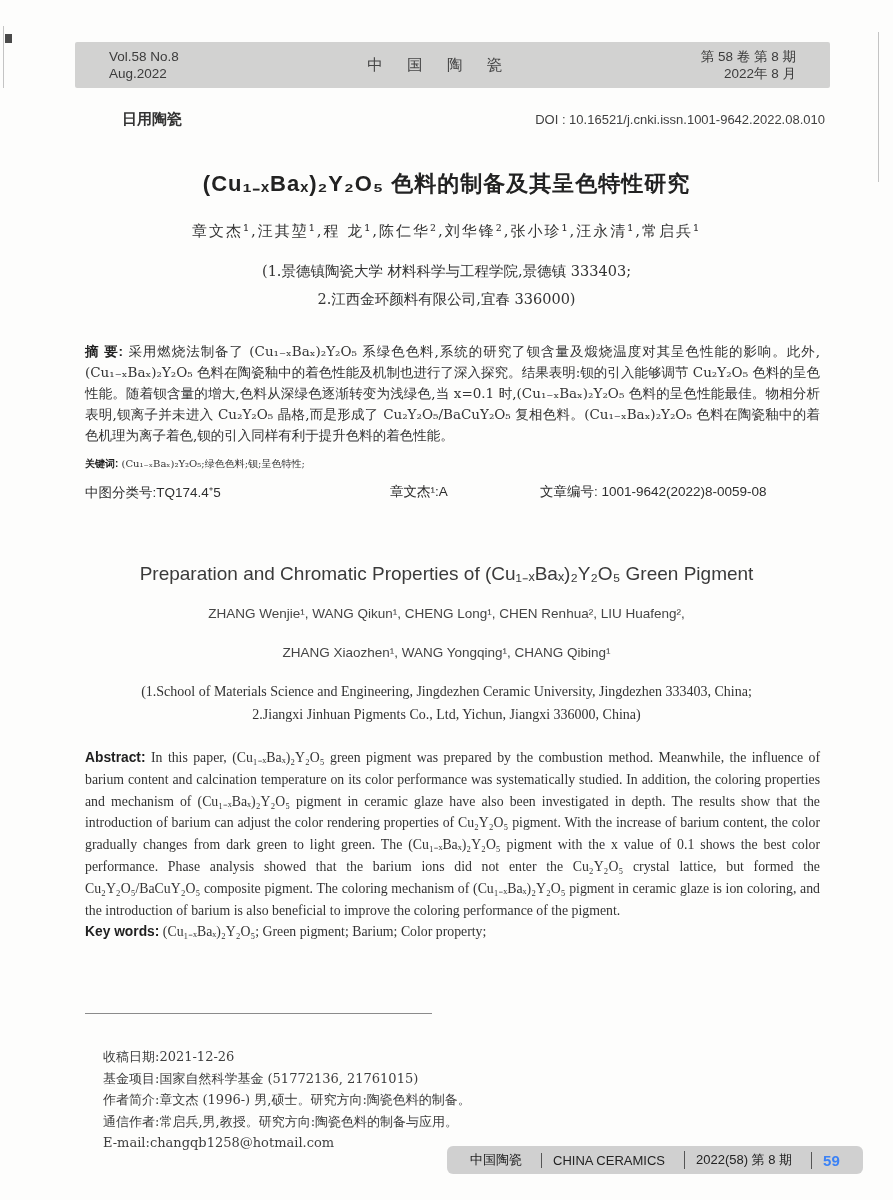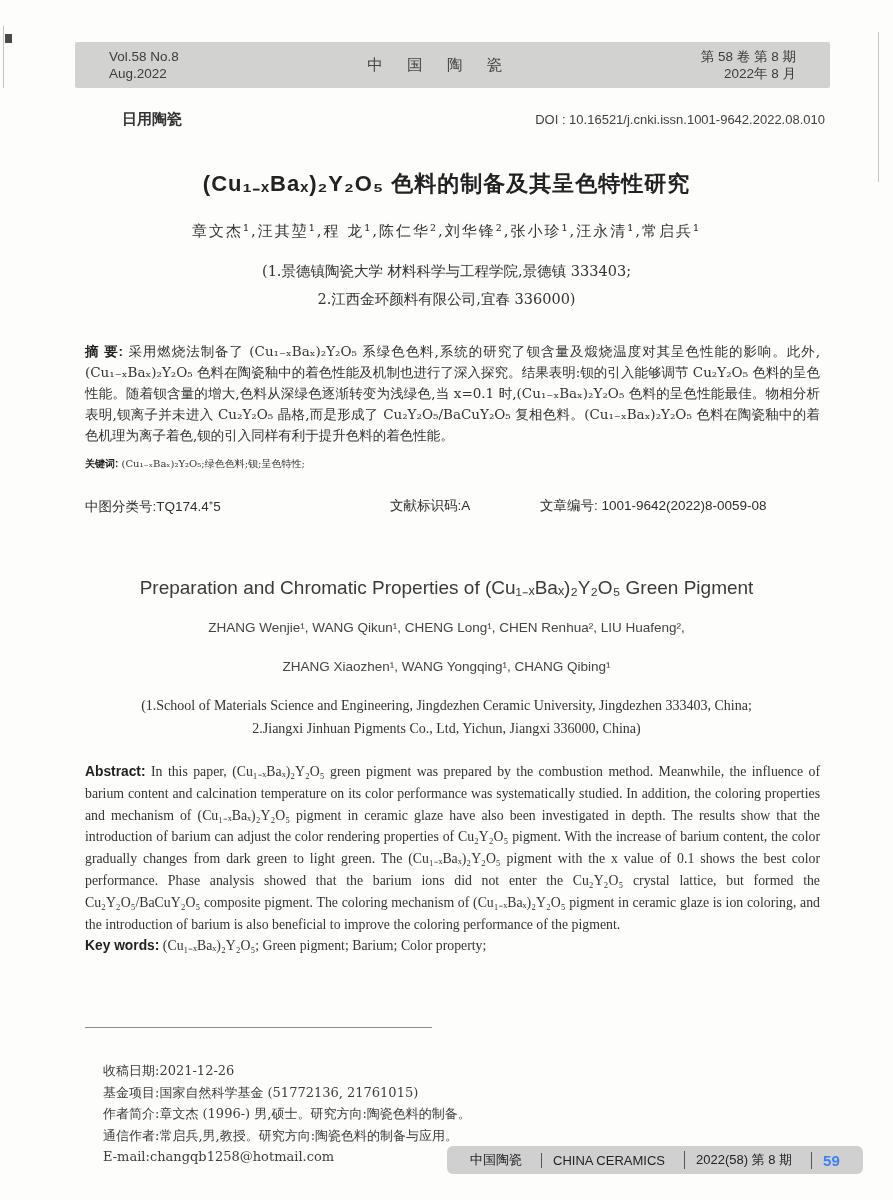--- a/index.html
+++ b/index.html
@@ -46,21 +46,21 @@
   }
 
   .cn-abstract{
     margin:28px 73px 0 85px;font-size:13.5px;line-height:21px;text-align:justify;
     color:#333;font-family:"DejaVu Serif","Liberation Serif",serif;
   }
   .lbl{font-family:"Liberation Sans",sans-serif;font-weight:bold;color:#1f1f1f;}
   .cn-keywords{margin:7px 73px 0 85px;font-size:10px;line-height:22px;color:#333;
     font-family:"DejaVu Serif","Liberation Serif",serif;}
   .clc-row{
-    margin:22px 73px 0 85px;font-size:13.5px;color:#2e2e2e;display:flex;
+    margin:8px 73px 0 85px;font-size:13.5px;color:#2e2e2e;display:flex;
   }
   .clc-row span:nth-child(1){width:305px;}
   .clc-row span:nth-child(2){width:150px;}
 
   .en-title{
     margin:58px 30px 0 30px;text-align:center;font-size:19px;font-weight:normal;color:#3a3a3a;
   }
   .en-authors{text-align:center;font-size:13.5px;color:#454545;}
   .en-authors.l1{margin-top:20px;}
   .en-authors.l2{margin-top:24px;}
@@ -136,21 +136,21 @@
     <span>采用燃烧法制备了 (Cu₁₋ₓBaₓ)₂Y₂O₅ 系绿色色料,系统的研究了钡含量及煅烧温度对其呈色性能的影响。此外,(Cu₁₋ₓBaₓ)₂Y₂O₅ 色料在陶瓷釉中的着色性能及机制也进行了深入探究。结果表明:钡的引入能够调节 Cu₂Y₂O₅ 色料的呈色性能。随着钡含量的增大,色料从深绿色逐渐转变为浅绿色,当 x=0.1 时,(Cu₁₋ₓBaₓ)₂Y₂O₅ 色料的呈色性能最佳。物相分析表明,钡离子并未进入 Cu₂Y₂O₅ 晶格,而是形成了 Cu₂Y₂O₅/BaCuY₂O₅ 复相色料。(Cu₁₋ₓBaₓ)₂Y₂O₅ 色料在陶瓷釉中的着色机理为离子着色,钡的引入同样有利于提升色料的着色性能。</span>
   </p>
 
   <p class="cn-keywords">
     <span class="lbl">关键词:</span>
     <span>(Cu₁₋ₓBaₓ)₂Y₂O₅;绿色色料;钡;呈色特性;</span>
   </p>
 
   <div class="clc-row">
     <span>中图分类号:TQ174.4⁺5</span>
-    <span>文献标识码:A</span>
+    <span>章文杰¹:A</span>
     <span>文章编号: 1001-9642(2022)8-0059-08</span>
   </div>
 
   <h2 class="en-title">Preparation and Chromatic Properties of (Cu₁₋ₓBaₓ)₂Y₂O₅ Green Pigment</h2>
 
   <div class="en-authors l1">ZHANG Wenjie¹, WANG Qikun¹, CHENG Long¹, CHEN Renhua², LIU Huafeng²,</div>
   <div class="en-authors l2">ZHANG Xiaozhen¹, WANG Yongqing¹, CHANG Qibing¹</div>
 
   <div class="en-affil">
     <div>(1.School of Materials Science and Engineering, Jingdezhen Ceramic University, Jingdezhen 333403, China;</div>

